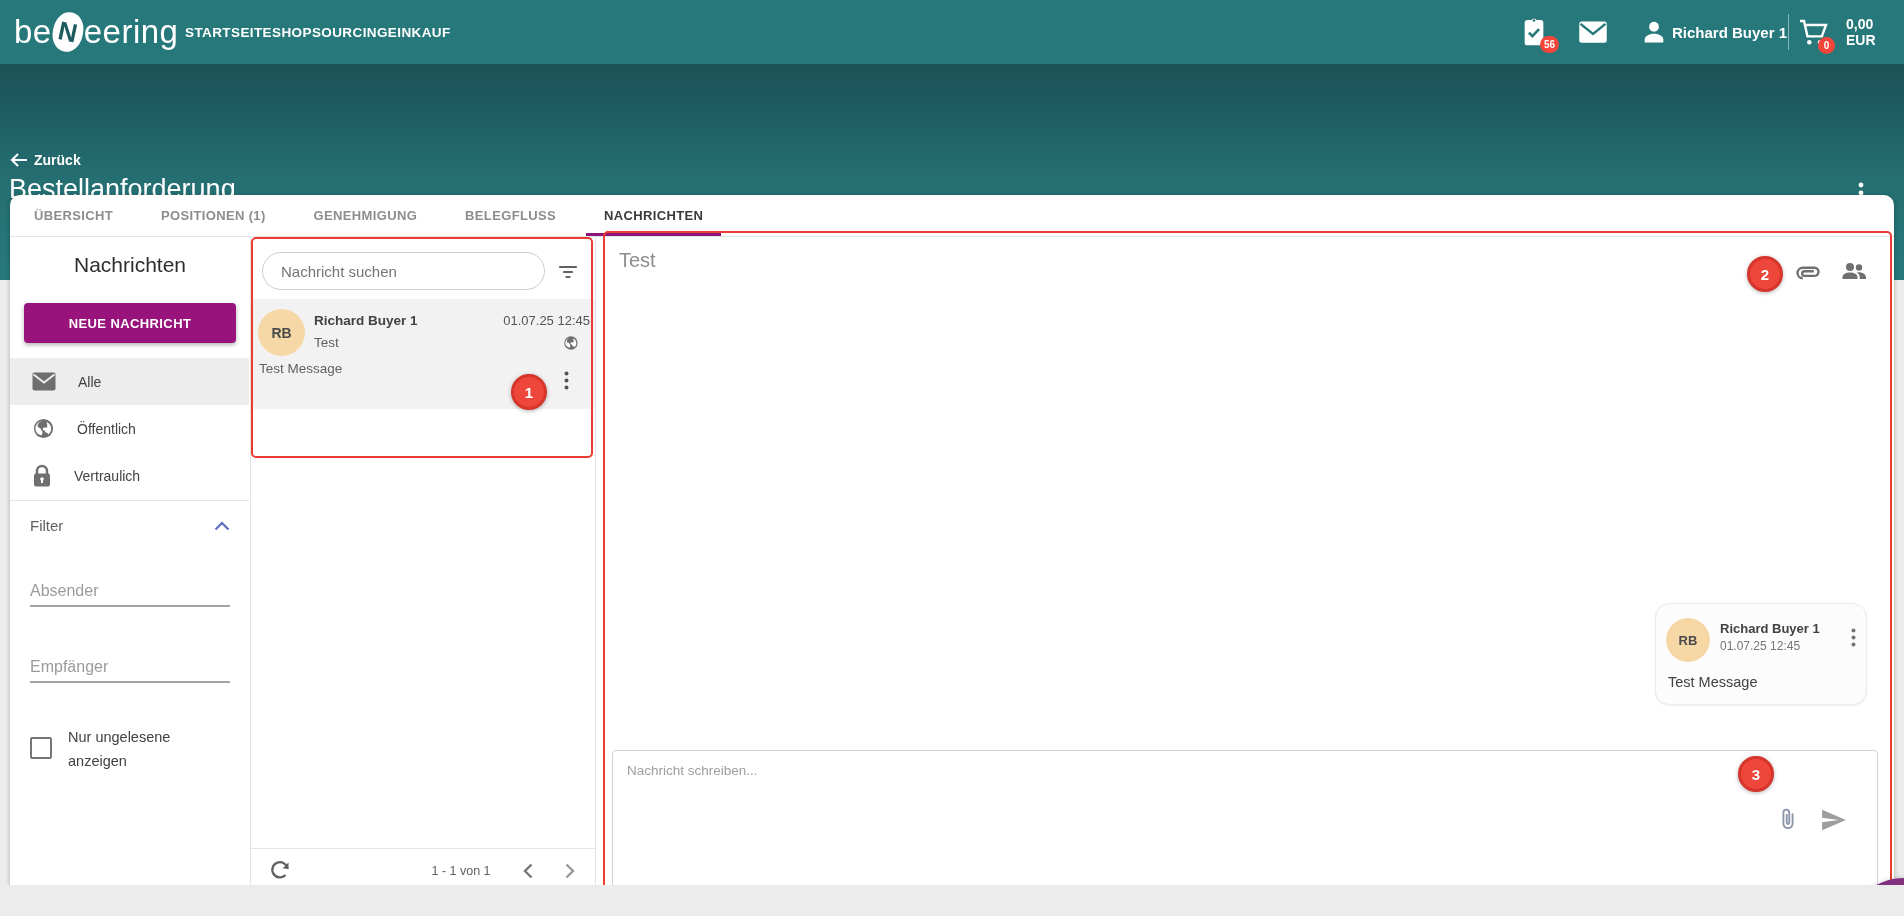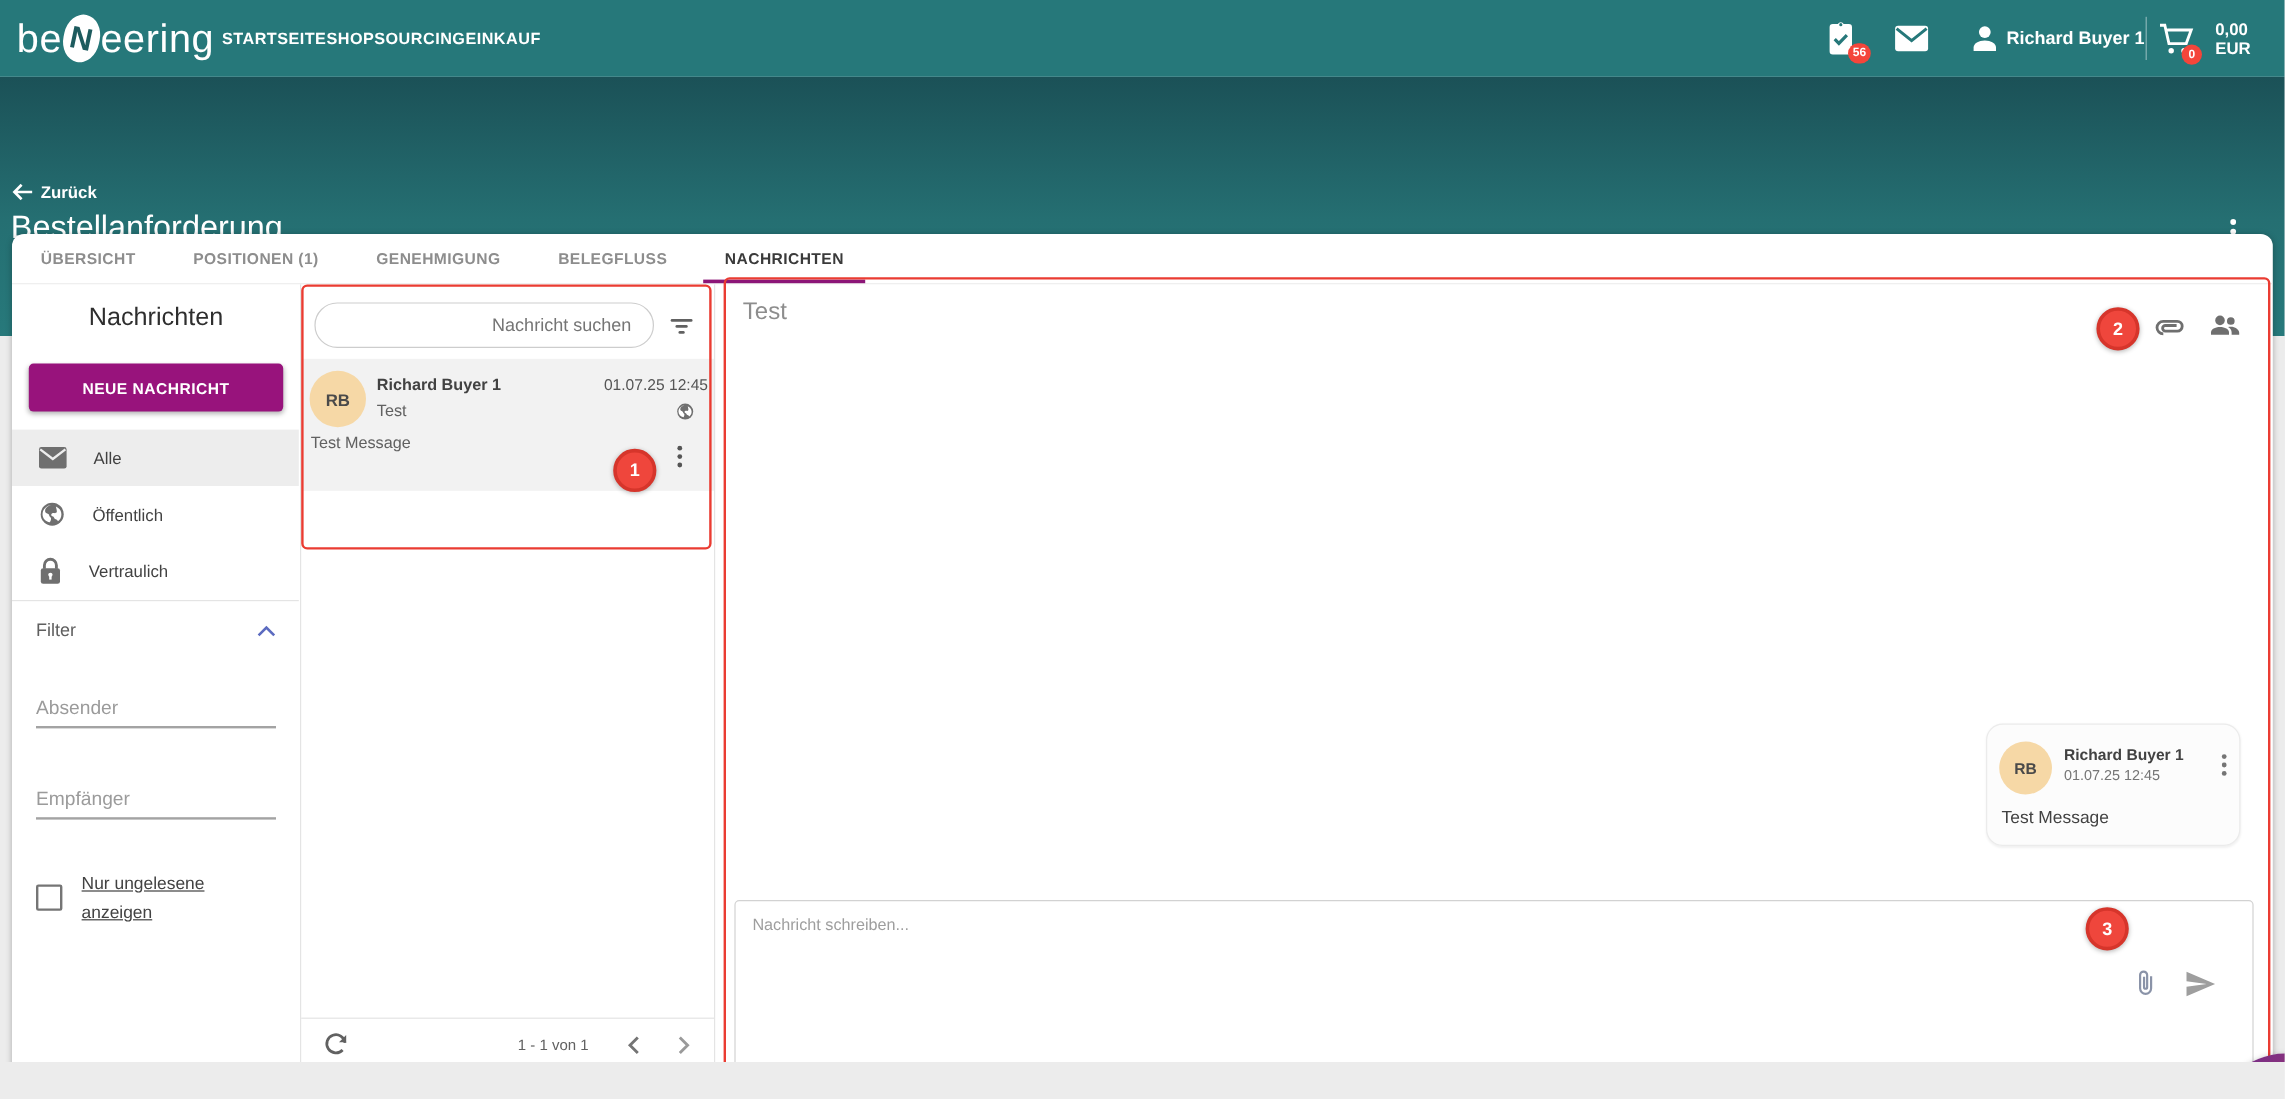--- a/index.html
+++ b/index.html
@@ -59,29 +59,29 @@
   .sb-div { position:absolute; top:263px; left:0; width:239px; border-top:1px solid #e4e4e4; }
   .sb-filter { position:absolute; top:280px; left:20px; width:200px; display:flex;
                justify-content:space-between; align-items:center; font-size:15px; color:#5f5f5f; }
   .sb-input { position:absolute; left:20px; width:200px; height:30px; border:none; outline:none;
               border-bottom:2px solid #a3a3a3; background:transparent; font-size:16px; color:#424242;
               font-family:"Liberation Sans",sans-serif; }
   .sb-input::placeholder { color:#9b9b9b; }
   .sb-check { position:absolute; left:20px; top:500px; width:22px; height:22px;
               border:2px solid #757575; border-radius:2px; cursor:pointer; background:#fff; }
   .sb-check-label { position:absolute; left:58px; top:488px; width:150px; font-size:14.5px;
-                    color:#424242; line-height:24px;text-decoration:underline; }
+                    color:#424242; line-height:24px; }
 
   .v-div { position:absolute; top:0; bottom:0; border-left:1px solid #e4e4e4; }
 
   
   .search-pill { position:absolute; left:252px; top:15px; width:283px; height:38px;
                  border:1.5px solid #cdcdcd; border-radius:19px; background:#fff; }
   .search-pill input { width:100%; height:100%; border:none; outline:none; background:transparent;
-                 padding:0 18px; font-size:15px; color:#000000; font-family:"Liberation Sans",sans-serif;text-align:right; }
+                 padding:0 18px; font-size:15px; color:#000000; font-family:"Liberation Sans",sans-serif; }
   .search-pill input::placeholder { color:#757575; }
   .filterlist-icon { position:absolute; left:546px; top:23px; cursor:pointer; }
 
   .msg-item { position:absolute; left:241px; top:62px; width:344px; height:110px; background:#f2f2f2; cursor:pointer; }
   .mi-avatar { position:absolute; left:7px; top:10px; width:47px; height:47px; border-radius:50%;
                background:#f6d8a6; display:flex; align-items:center; justify-content:center;
                font-size:14px; font-weight:700; color:#4a4a4a; }
   .mi-name { position:absolute; left:63px; top:14px; font-size:13.5px; font-weight:600; color:#424242; }
   .mi-time { position:absolute; right:5px; top:14px; font-size:13px; color:#555; }
   .mi-subj { position:absolute; left:63px; top:36px; font-size:13.5px; color:#616161; }

